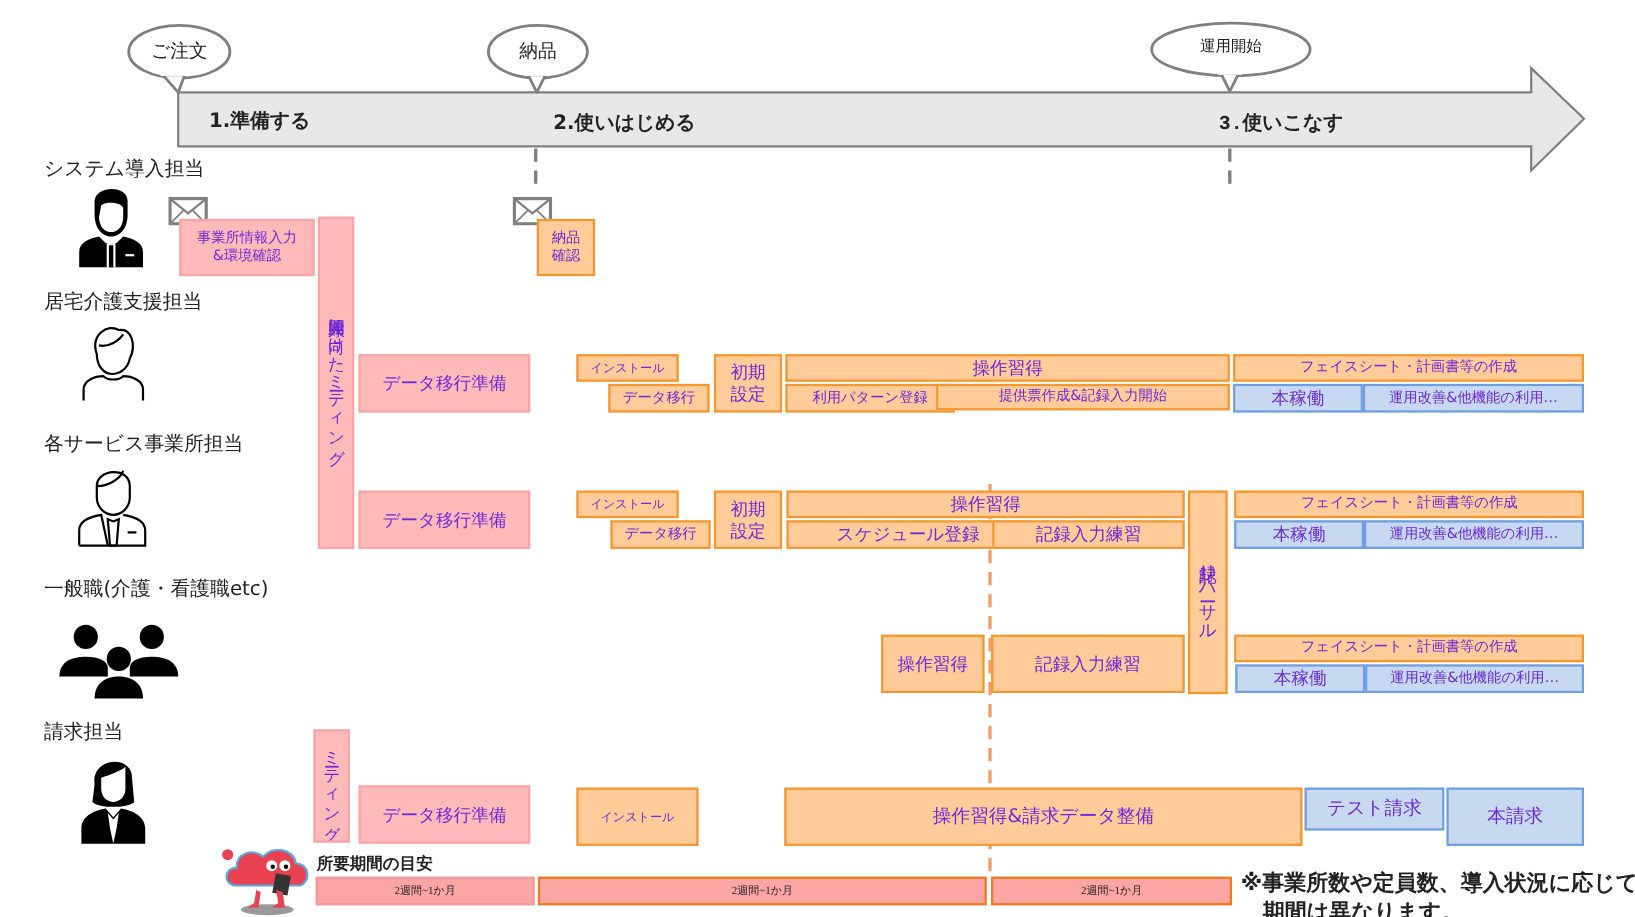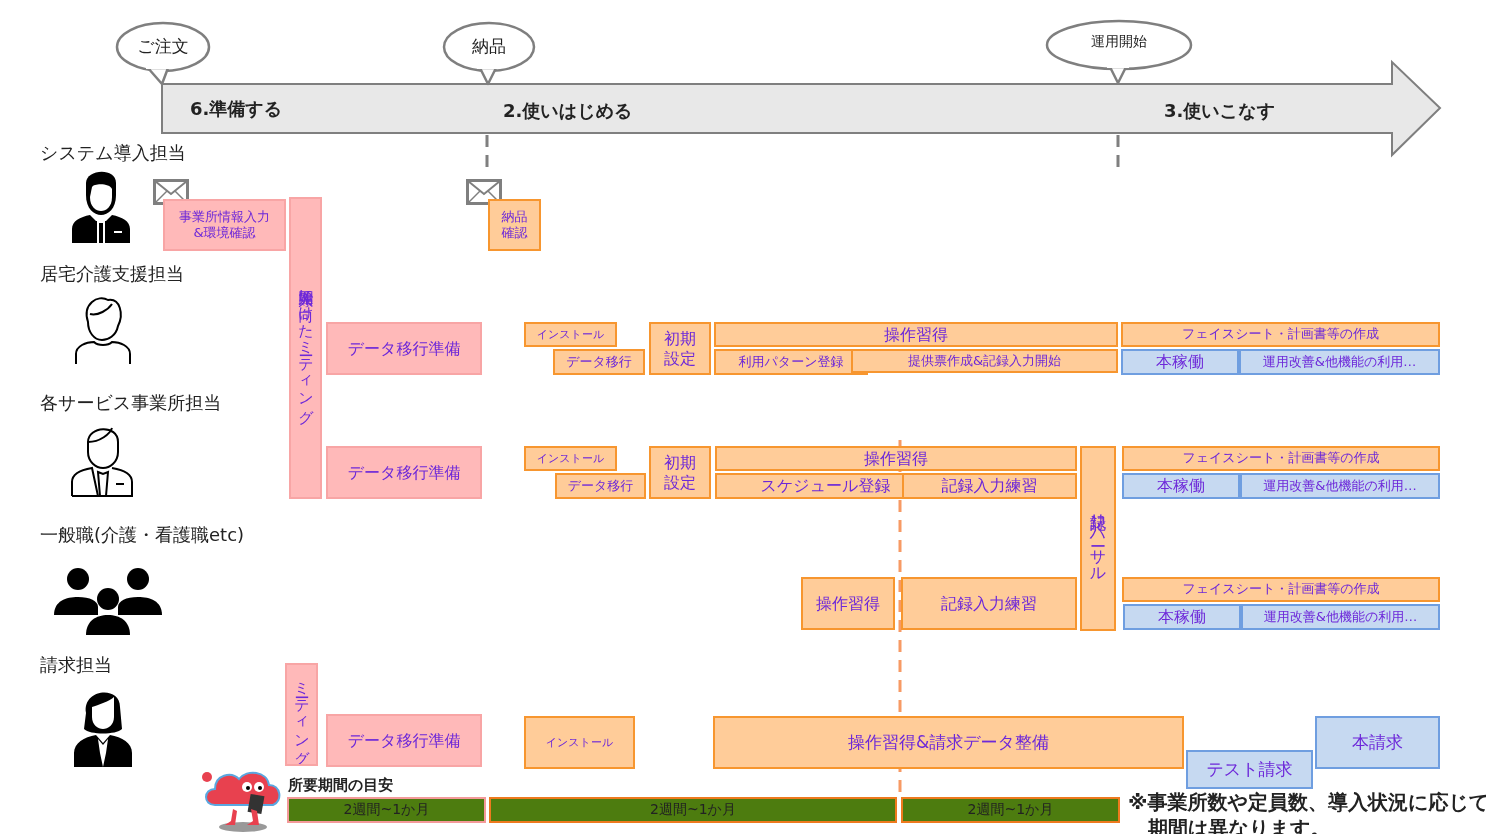--- a/index.html
+++ b/index.html
@@ -8,21 +8,21 @@
   .abs { position:absolute; box-sizing:border-box; }
   .box { position:absolute; box-sizing:border-box; display:flex; align-items:center; justify-content:center;
          text-align:center; line-height:1.25; color:#6d28d9; white-space:nowrap; overflow:hidden; }
   .pink { background:#ffb9b9; border:2px solid #f8a5a5; }
   .orange { background:#ffcc99; border:2.5px solid #f7962f; }
   .blue { background:#c6d9f1; border:2.5px solid #6f9ee0; }
   .vert { writing-mode:vertical-rl; text-orientation:upright; letter-spacing:0px; }
   .role { position:absolute; font-size:18px; color:#222; white-space:nowrap; }
   .bubble { position:absolute; }
   .phase { position:absolute; font-size:18px; font-weight:bold; color:#222; white-space:nowrap; }
-  .dur { position:absolute; box-sizing:border-box; background:#4d7c0f; display:flex; align-items:center; justify-content:center; font-size:14px; color:#222; }
+  .dur { position:absolute; box-sizing:border-box; background:#fca5a5; display:flex; align-items:center; justify-content:center; font-size:10px; color:#222;font-family:Liberation Serif, serif; }
   .f10 { font-size:11px; } .f12 { font-size:13px; } .f15 { font-size:16px; } .f16 { font-size:17px; }
 </style>
 </head>
 <body>
 
 <svg class="abs" style="left:0;top:0;" width="1486" height="170">
   <polygon points="162,84 1392,84 1392,62 1440,108 1392,155 1392,133 162,133" fill="#e8e8e8" stroke="#7f7f7f" stroke-width="2"></polygon>
 
   <g>
     <ellipse cx="163" cy="47" rx="46" ry="24" fill="#fff" stroke="#7f7f7f" stroke-width="2.5"></ellipse>
@@ -44,23 +44,23 @@
   <line x1="1118" y1="135" x2="1118" y2="790" stroke="#7f7f7f" stroke-width="3" stroke-dasharray="12,8"></line>
 </svg>
 <svg class="abs" style="left:890px;top:440px;" width="20" height="360">
   <line x1="10" y1="0" x2="10" y2="355" stroke="#f79a64" stroke-width="3" stroke-dasharray="12,8"></line>
 </svg>
 
 <div class="bubble f16" style="left:118px;top:35px;width:90px;text-align:center;font-size:17px;">ご注文</div>
 <div class="bubble" style="left:444px;top:35px;width:90px;text-align:center;font-size:17px;">納品</div>
 <div class="bubble" style="left:1048px;top:33px;width:142px;text-align:center;font-size:14px;">運用開始</div>
 
-<div class="phase" style="left:190px;top:97px;">6.準備する</div>
+<div class="phase" style="left:190px;top:97px;">1.準備する</div>
 <div class="phase" style="left:503px;top:99px;">2.使いはじめる</div>
-<div class="phase" style="left:1164px;top:99px;">3.使いこなす</div>
+<div class="phase" style="left:1108px;top:99px;font-family:Liberation Mono, monospace;">3.使いこなす</div>
 
 <div class="role" style="left:40px;top:141px;">システム導入担当</div>
 <div class="role" style="left:40px;top:262px;">居宅介護支援担当</div>
 <div class="role" style="left:40px;top:391px;">各サービス事業所担当</div>
 <div class="role" style="left:40px;top:523px;">一般職(介護・看護職etc)</div>
 <div class="role" style="left:40px;top:653px;">請求担当</div>
 
 <svg class="abs" style="left:66px;top:165px;" width="70" height="80" viewBox="0 0 70 80">
   <path d="M20 18 C20 4 50 2 50 18 L50 30 C50 44 42 50 35 50 C28 50 20 44 20 30 Z" fill="#000"></path>
   <path d="M26 22 C28 18 44 18 46 24 L46 32 C46 42 40 46 35 46 C30 46 24 42 24 32 Z" fill="#fff"></path>
@@ -143,21 +143,21 @@
 <div class="box orange f15" style="left:801px;top:577px;width:94px;height:53px;">操作習得</div>
 <div class="box orange f15" style="left:901px;top:577px;width:176px;height:53px;">記録入力練習</div>
 <div class="box orange f12" style="left:1122px;top:577px;width:318px;height:25px;">フェイスシート・計画書等の作成</div>
 <div class="box blue f15" style="left:1123px;top:604px;width:118px;height:26px;">本稼働</div>
 <div class="box blue f12" style="left:1241px;top:604px;width:199px;height:26px;">運用改善&amp;他機能の利用…</div>
 
 <div class="box pink vert" style="left:285px;top:663px;width:33px;height:103px;font-size:15px;">ミーティング</div>
 <div class="box pink f15" style="left:326px;top:714px;width:156px;height:53px;">データ移行準備</div>
 <div class="box orange f10" style="left:524px;top:716px;width:111px;height:53px;">インストール</div>
 <div class="box orange f16" style="left:713px;top:716px;width:471px;height:53px;">操作習得&amp;請求データ整備</div>
-<div class="box blue f16" style="left:1186px;top:750px;width:127px;height:39px;">テスト請求</div>
+<div class="box blue f16" style="left:1186px;top:716px;width:127px;height:39px;">テスト請求</div>
 <div class="box blue f16" style="left:1315px;top:716px;width:125px;height:53px;">本請求</div>
 
 <svg class="abs" style="left:197px;top:765px;" width="90" height="68" viewBox="0 0 90 68">
   <ellipse cx="46" cy="62" rx="24" ry="5" fill="#999"></ellipse>
   <path d="M18 40 C6 40 6 24 18 24 C18 10 34 6 42 14 C50 4 70 6 72 20 C84 20 86 36 76 40 Z" fill="#e8414f" stroke="#5aa7e0" stroke-width="2"></path>
   <circle cx="50" cy="22" r="5" fill="#fff"></circle>
     <circle cx="62" cy="22" r="5" fill="#fff"></circle>
   <circle cx="51" cy="23" r="2" fill="#000"></circle>
     <circle cx="63" cy="23" r="2" fill="#000"></circle>
   <rect x="52" y="30" width="14" height="18" fill="#333" transform="rotate(10 59 39)"></rect>

